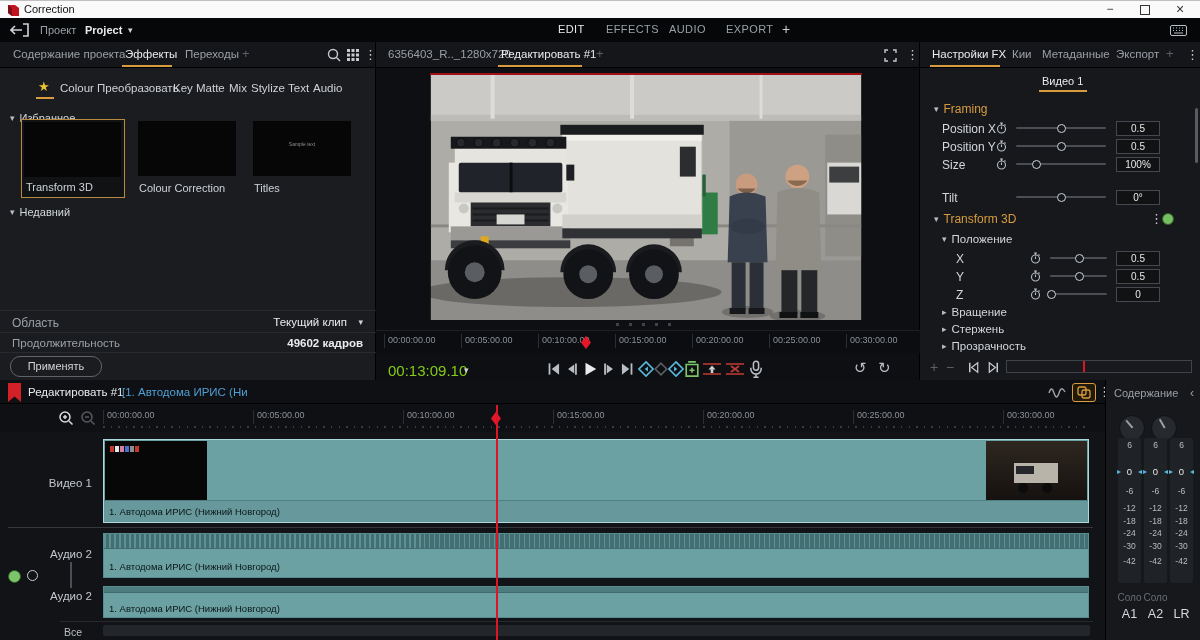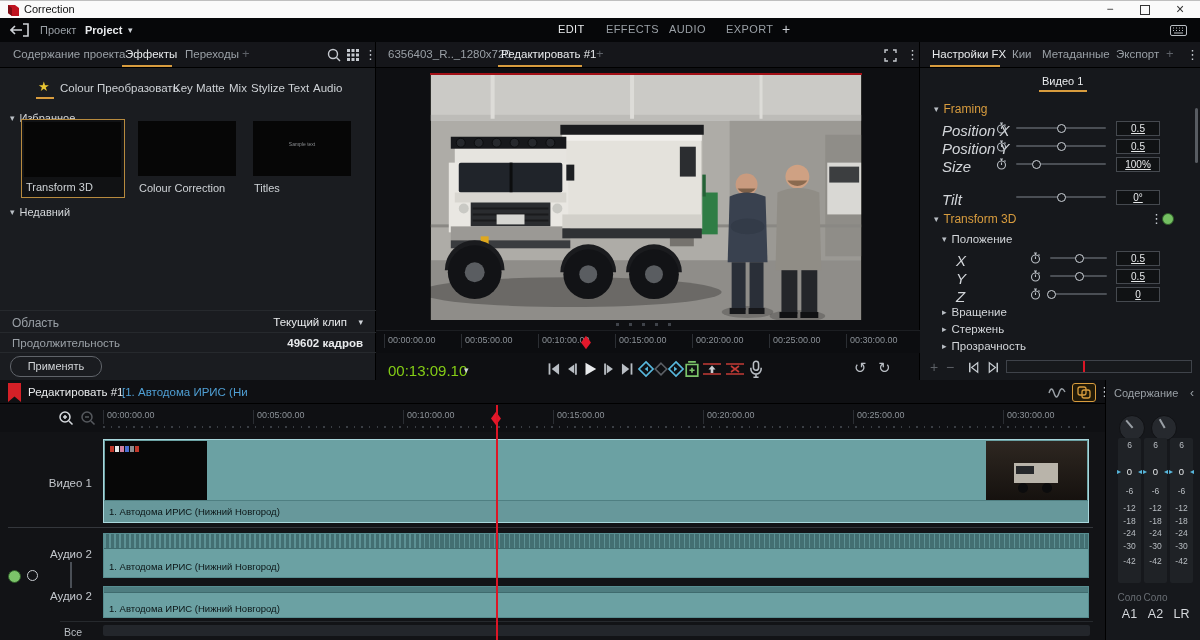--- a/index.html
+++ b/index.html
@@ -41,26 +41,26 @@
   .vtick{position:absolute;top:3px;width:1px;height:14px;background:#2b2e33;}
   .vticklabel{position:absolute;top:4px;font-size:9px;color:#8c9298;white-space:nowrap;}
   .minordots{position:absolute;height:2px;background:repeating-linear-gradient(90deg,#3a3e44 0 1.5px,transparent 1.5px 7.6px);}
   .playdiamond{color:#e3182b;font-size:13px;transform:scaleY(1.35);line-height:13px;}
   .ticon{position:absolute;top:318px;width:18px;height:18px;color:#b9bec4;text-align:center;}
 
   
   #fxpanel{left:920px;width:280px;background:#16181c;}
   .fxhdr{position:absolute;font-size:12px;color:#d89c3e;}
   .fxrow{position:absolute;left:0;width:280px;height:15px;}
-  .fxlabel{position:absolute;top:1px;font-size:15px;color:#d3d6da;white-space:nowrap;font-style:italic;}
+  .fxlabel{position:absolute;top:1px;font-size:12px;color:#d3d6da;white-space:nowrap;}
   .slider{position:absolute;top:0;height:14px;}
   .strack{position:absolute;left:0;right:0;top:6px;height:2px;background:#4a4e54;border-radius:1px;}
   .sthumb{position:absolute;top:3px;width:7px;height:7px;border:1.5px solid #cfd4da;border-radius:50%;background:#16181c;}
   .valbox{position:absolute;left:196px;top:0;width:42px;height:13px;background:#101214;border:1px solid #45494f;
-          text-align:center;font-size:10px;color:#e6e8ea;line-height:13px;text-decoration:underline;}
+          text-align:center;font-size:10px;color:#e6e8ea;line-height:13px;}
   .grouphdr{position:absolute;font-size:11.5px;color:#d3d6da;}
   .chev{display:inline-block;color:#b9bec4;font-size:9px;margin-right:5px;vertical-align:1px;}
 
   
   #timeline{position:absolute;left:0;top:380px;width:1105px;height:260px;background:#121316;}
   .tlheader{position:absolute;left:0;top:0;width:1105px;height:24px;background:#0f1013;border-bottom:1px solid #000;box-sizing:border-box;}
   .tlruler{position:absolute;left:0;top:24px;width:1105px;height:28px;background:#0f1013;}
   .trackname{position:absolute;font-size:11.5px;color:#c3c7cc;text-align:right;width:88px;}
   .clip{position:absolute;left:103px;width:986px;background:#6ba1a3;box-sizing:border-box;}
   .cliplabel{position:absolute;left:5px;font-size:9.5px;color:#0b1516;white-space:nowrap;}

